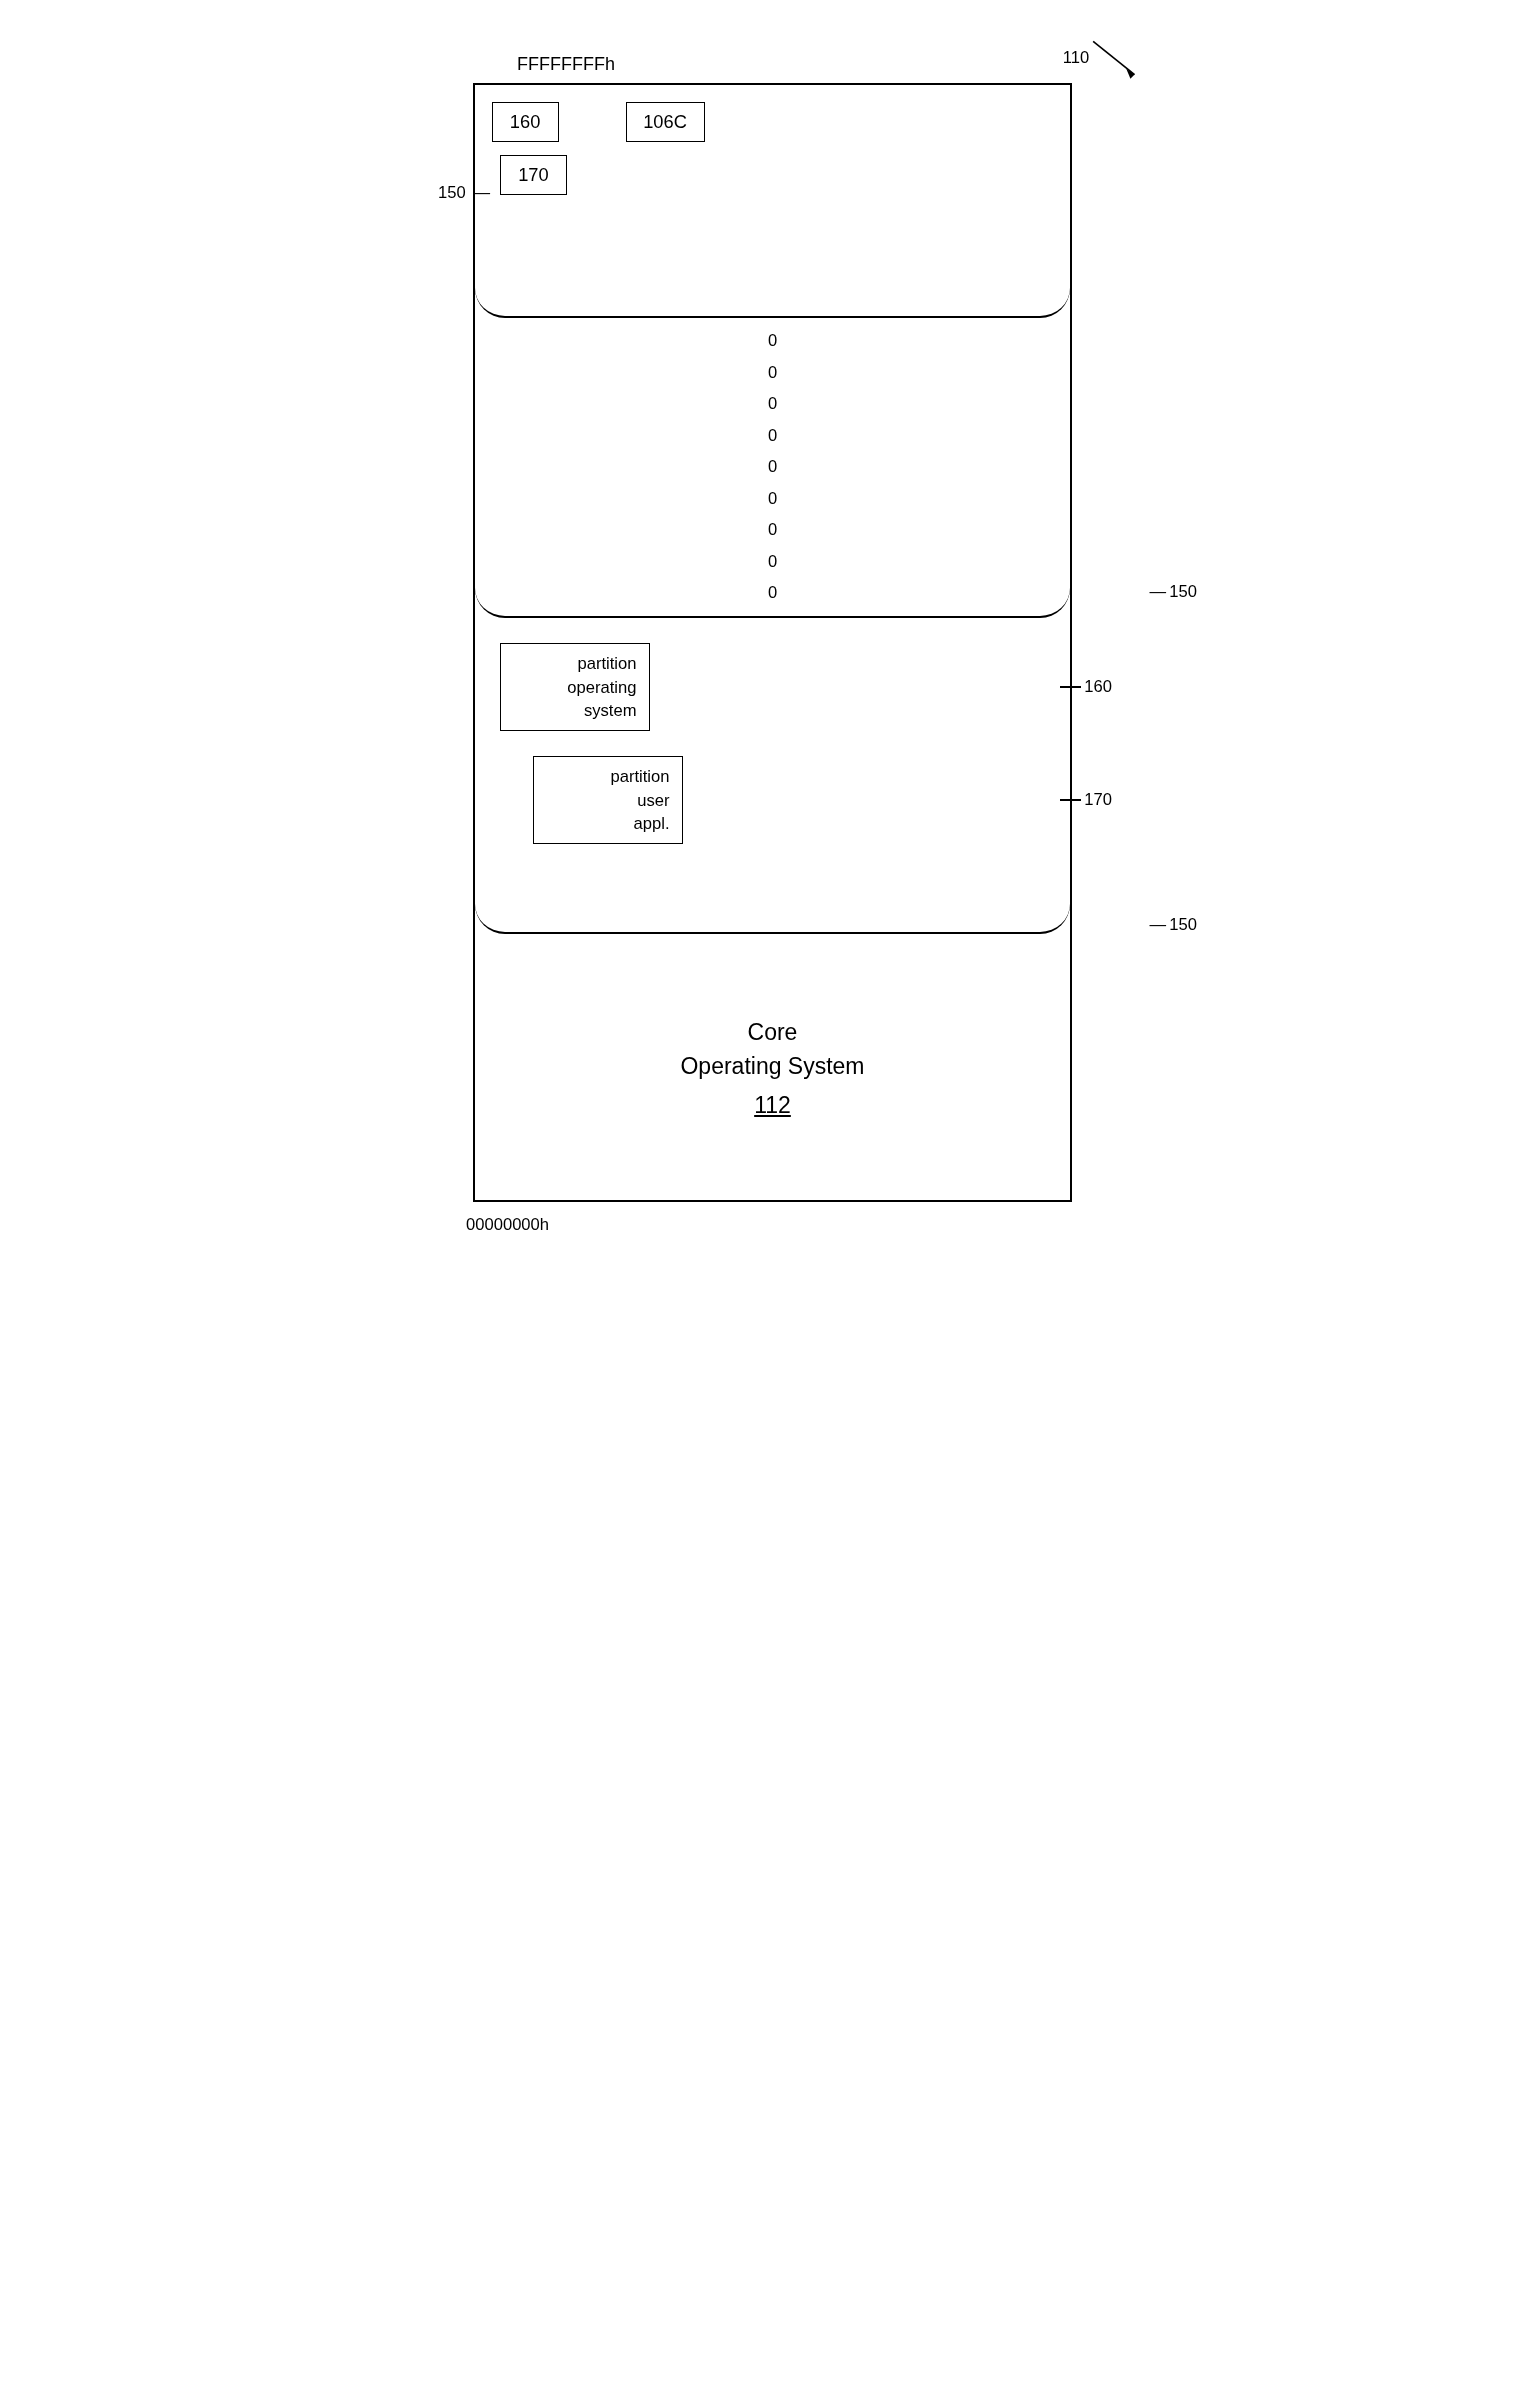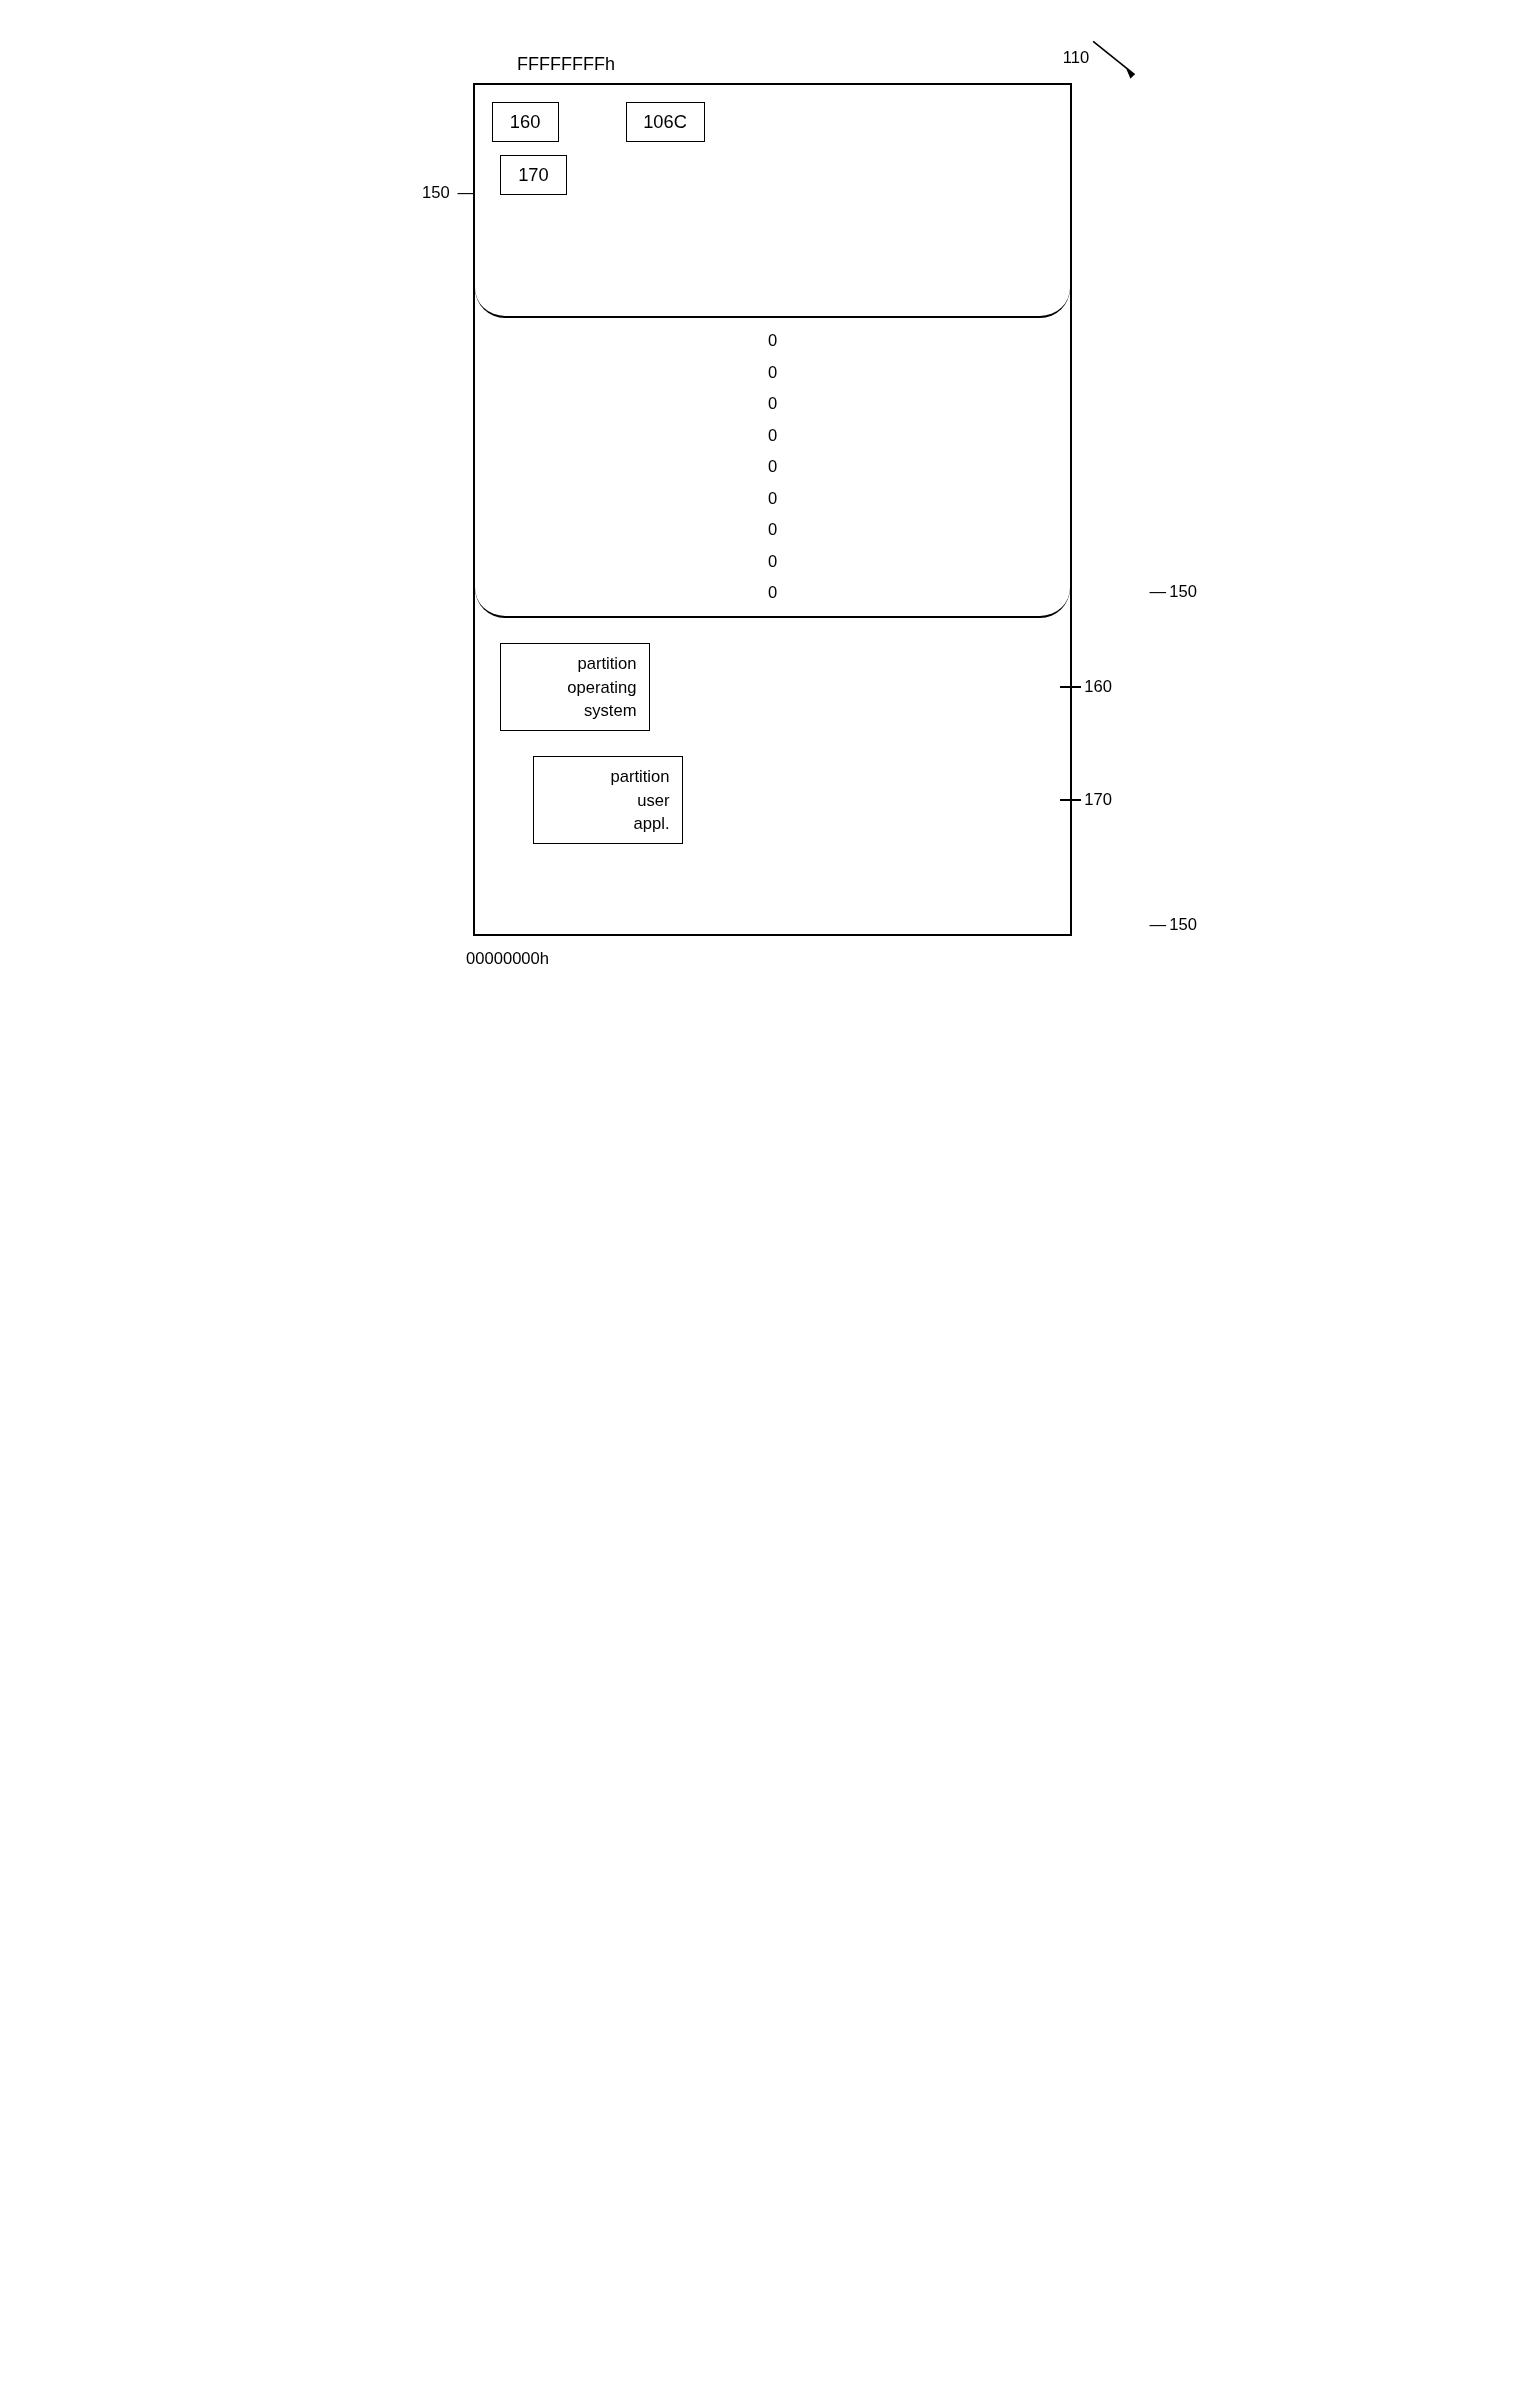--- a/index.html
+++ b/index.html
@@ -143,21 +143,21 @@
     <div style="position:absolute; top:-29px; left:79px; font-size:18px; font-family:Arial,sans-serif;margin-left:48px;">FFFFFFFFh</div>
 
     <div style="position:absolute; top:-46px; right:-8.3px; font-size:16.6px; display:flex; flex-direction:row; align-items:center;">
       <span>110</span>
       <svg width="58" height="42" viewBox="0 0 70 50">
         <line x1="5" y1="5" x2="55" y2="45" stroke="#000" stroke-width="2"></line>
         <polygon points="55,45 45,38 50,50" fill="#000"></polygon>
       </svg>
     </div>
 
-    <div style="position:absolute; top:100px; left:32px; font-size:16.6px;">
+    <div style="position:absolute; top:100px; left:48px; font-size:16.6px;">
       <span>150</span>
       <span style="margin-left:3.3px;">—</span>
     </div>
 
     <div class="main-box">
 
       <div class="section section-top">
         <div class="top-row">
           <div class="inner-box">160</div>
           <div class="inner-box">106C</div>
@@ -197,20 +197,27 @@
             partition<br>user<br>appl.
           </div>
 
           <div style="position:absolute; top:50%; right:-67px; transform:translateY(-50%); font-size:16.6px; display:flex; align-items:center; white-space:nowrap;">
             <span style="display:inline-block; width:21px; height:1.7px; background:#000; margin-right:3.3px;"></span>
             <span>170</span>
           </div>
         </div>
       </div>
 
+      <div class="section section-core">
+        <div class="core-title">
+          <span>Core</span><br>
+          <span>Operating System</span>
+        </div>
+        <div class="core-number">112</div>
+      </div>
 
     </div>
 
     <div style="position:absolute; right:-58px; top:499px; font-size:16.6px; display:flex; align-items:center; gap:3.3px;">
       <span>—</span>
       <span>150</span>
     </div>
 
     <div style="position:absolute; right:-58px; top:832px; font-size:16.6px; display:flex; align-items:center; gap:3.3px;">
       <span>—</span>

